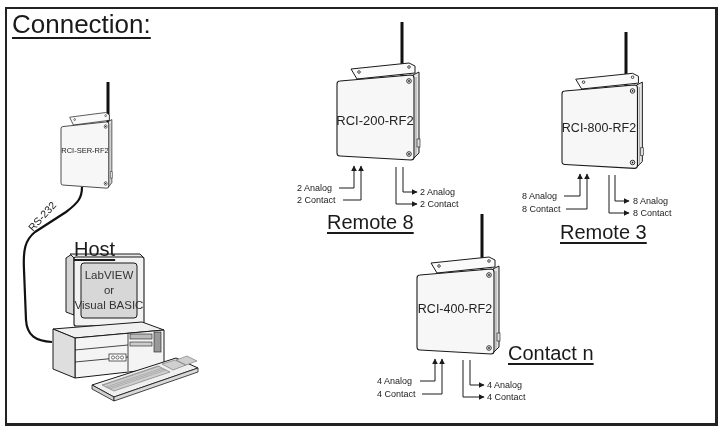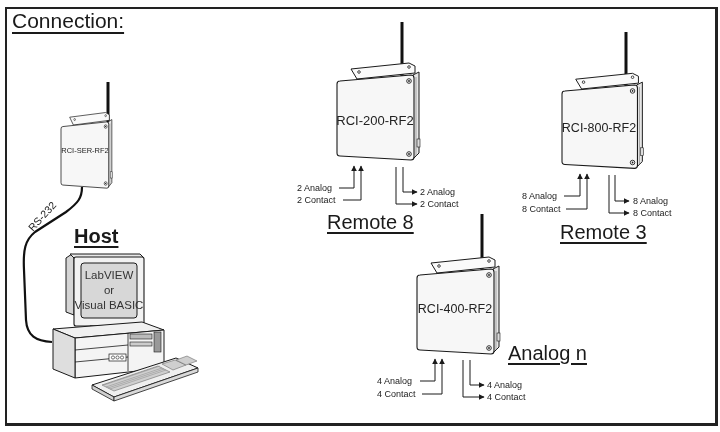--- a/index.html
+++ b/index.html
@@ -1,21 +1,21 @@
 <!DOCTYPE html>
 <html><head>
 <meta charset="utf-8">
 <style>
   html, body { margin: 0; padding: 0; background: #ffffff; }
   body { width: 720px; height: 432px; position: relative; overflow: hidden;
          font-family: "Liberation Sans", sans-serif; color: #1a1a1a; }
   .frame { position: absolute; left: 5px; top: 7px; width: 708px; height: 414px;
            border: 2px solid #222; border-right-width: 3px; border-bottom-width: 3px;
            box-sizing: content-box; }
-  .title { position: absolute; left: 12px; top: 9px; font-size: 21px; letter-spacing: 0px;
+  .title { position: absolute; left: 12px; top: 9px; font-size: 26px; letter-spacing: 0px;
            text-decoration: underline; text-underline-offset: 4px; text-decoration-thickness: 1.5px; text-align: center; }
   .caption { position: absolute; font-size: 20px; text-decoration: underline;
              text-underline-offset: 3px; text-decoration-thickness: 1.5px; }
   svg.layer { position: absolute; left: 0; top: 0; }
   .dev-label { font-family: "Liberation Sans", sans-serif; fill: #222; }
   .io { font-family: "Liberation Sans", sans-serif; font-size: 9px; fill: #222; }
   .screen-text { font-family: "Liberation Sans", sans-serif; font-size: 11.5px; fill: #333; }
 </style>
 </head>
 <body>
@@ -145,16 +145,16 @@
     <path d="M422,394 L442,394 L442,359" fill="none" stroke="#1a1a1a" stroke-width="1" marker-end="url(#arrow)"></path>
     <text class="io" x="377" y="384">4 Analog</text>
     <text class="io" x="377" y="397">4 Contact</text>
     <path d="M470,360 L470,385 L484,385" fill="none" stroke="#1a1a1a" stroke-width="1" marker-end="url(#arrow)"></path>
     <path d="M463,360 L463,397 L484,397" fill="none" stroke="#1a1a1a" stroke-width="1" marker-end="url(#arrow)"></path>
     <text class="io" x="487" y="388">4 Analog</text>
     <text class="io" x="487" y="400">4 Contact</text>
   </g>
 </svg>
 
-<div class="caption" style="left:74px; top:225px;font-weight:bold;">Host</div>
+<div class="caption" style="left:74px; top:238px;">Host</div>
 <div class="caption" style="left:327px; top:211px;">Remote 8</div>
 <div class="caption" style="left:560px; top:221px;">Remote 3</div>
-<div class="caption" style="left:508px; top:342px;">Analog n</div>
+<div class="caption" style="left:508px; top:342px;">Contact n</div>
 
 </body></html>

